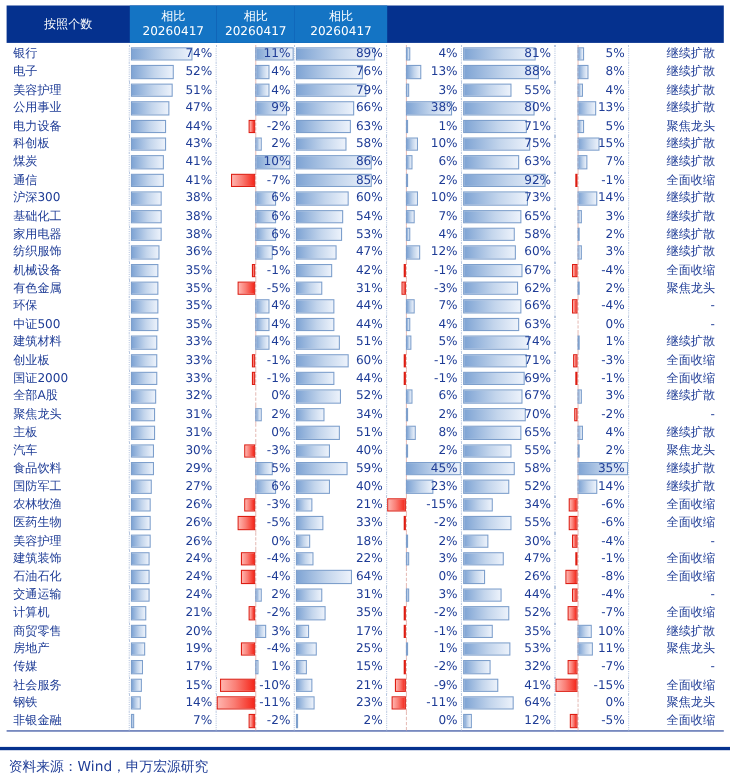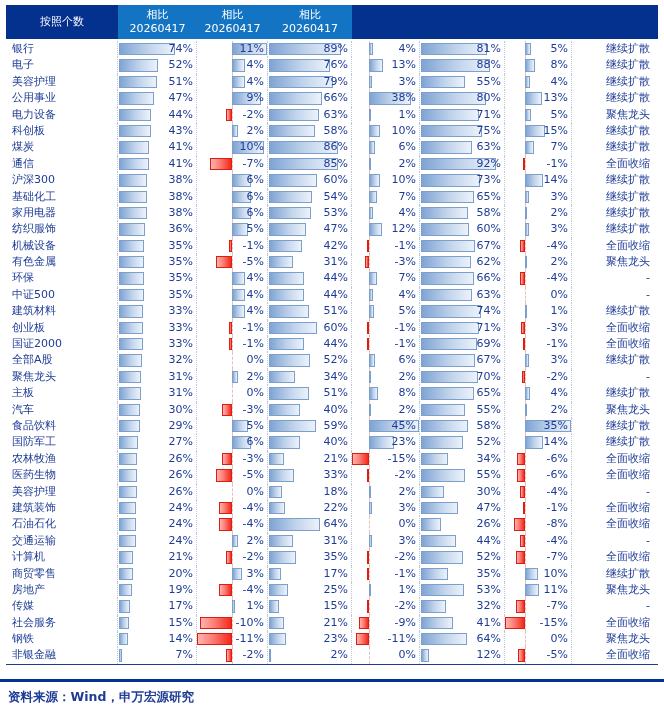--- a/index.html
+++ b/index.html
@@ -35,21 +35,21 @@
   .td-status{text-align:right;padding-right:8px;}
   .td-cmp::before{content:"";position:absolute;top:0;bottom:0;left:var(--axis,50%);
       border-left:1px dashed #dfaaa4;opacity:.75;z-index:0;}
   .bar{position:absolute;top:2px;bottom:2px;z-index:1;box-sizing:border-box;}
   .bar.b{background:linear-gradient(90deg,#7fa4d4 0%,#c3d5ec 55%,#ecf2fb 100%);
       border:1px solid #7d9fcc;}
   .bar.r{background:linear-gradient(270deg,#f5281c 0%,#fa7d74 55%,#ffb4ae 100%);
       border:1px solid #dd1d12;}
   
   .rule{height:3px;background:var(--navy);margin:14px 0 7px 0;}
-  .source{font-size:12.5px;color:var(--ink);padding-left:8px;font-weight:bold;}
+  .source{font-size:12.5px;color:var(--ink);padding-left:8px;}
 </style>
 </head>
 <body>
 
 <div class="page">
   <div class="tablewrap">
 
     <div class="grid thead">
       <div class="th">
         <div>按照个数</div>

